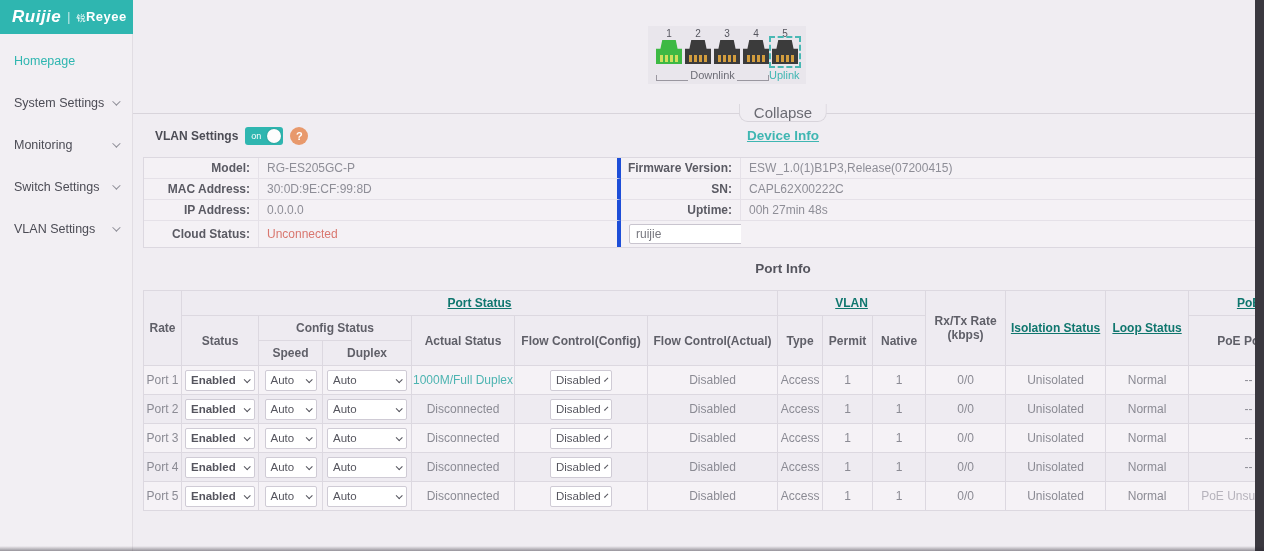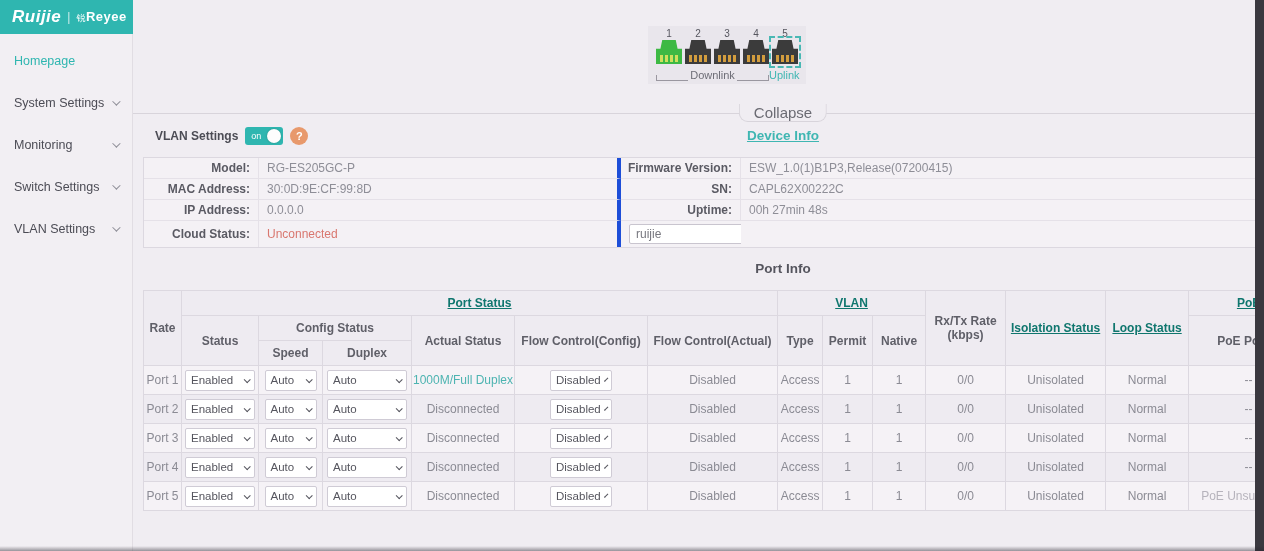--- a/index.html
+++ b/index.html
@@ -99,21 +99,21 @@
   table.ports tbody tr:nth-child(even) td { background:#eeebf1; }
   .th-link { color:#0f766e; text-decoration:underline; cursor:pointer; }
   td.txt { font-size:12px; color:#8b8b94; }
   td.txt.up { color:#4db4b1; }
   td.txt.muted { color:#b6b3bc; }
   .sel { height:21px; background:#fff; border:1px solid #cfcbd5; border-radius:2px;
     display:inline-flex; align-items:center; justify-content:space-between; padding:0 5px;
     font-size:11.5px; color:#55555e; cursor:pointer; }
   .sel .sel-chev { width:5px; height:5px; border-right:1.3px solid #55555e; border-bottom:1.3px solid #55555e;
     transform:rotate(45deg) translateY(-1px); margin-left:4px; }
-  .w-status { width:70px; } .w-speed { width:52px; } .w-duplex { width:80px; } .w-flow { width:62px; }
+  .w-status { width:70px;font-weight:bold; } .w-speed { width:52px; } .w-duplex { width:80px; } .w-flow { width:62px; }
 </style>
 </head>
 <body>
 
 <div id="screen">
 
   <div class="logo-bar">
     <span class="logo-brand">Ruijie</span>
     <span class="logo-sep">|</span>
     <span class="logo-sub"><span class="cjk">锐</span><span>Reyee</span></span>

